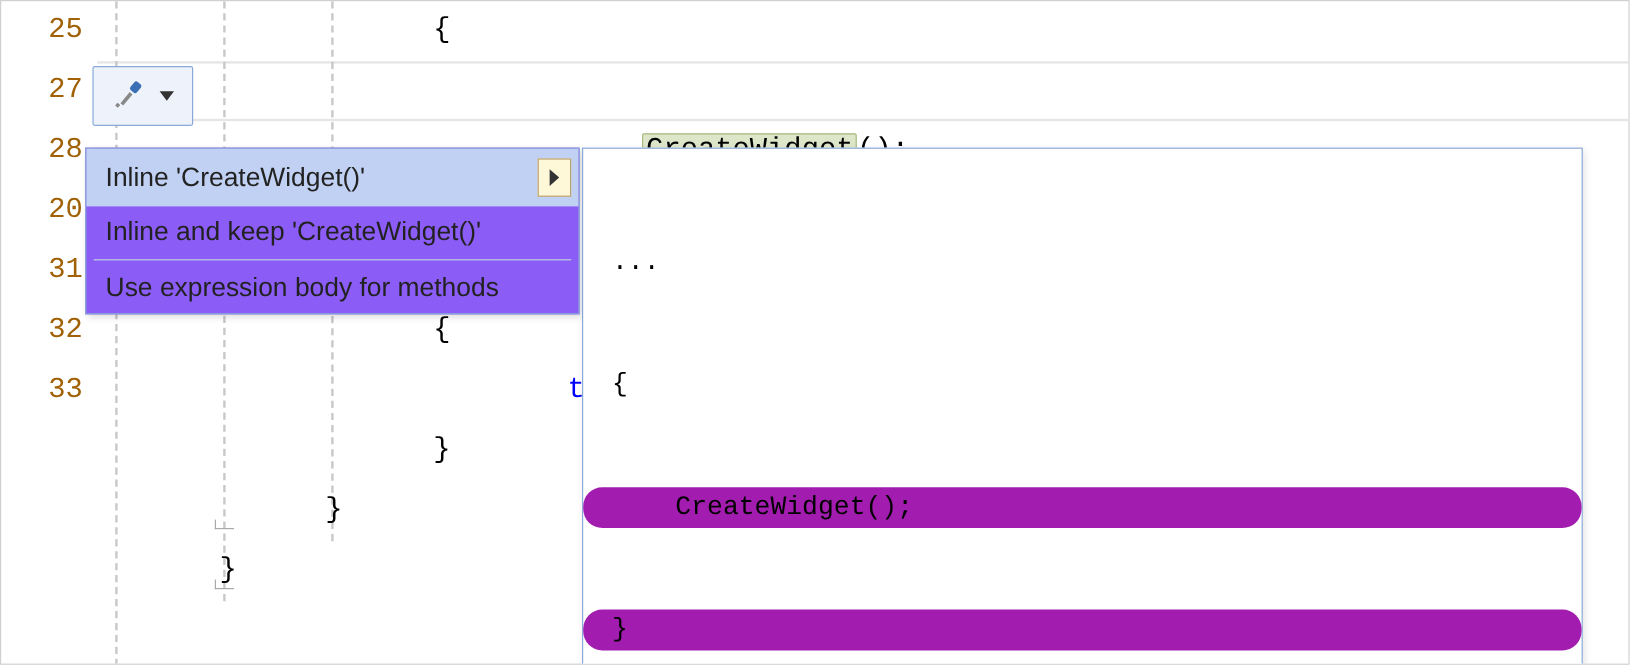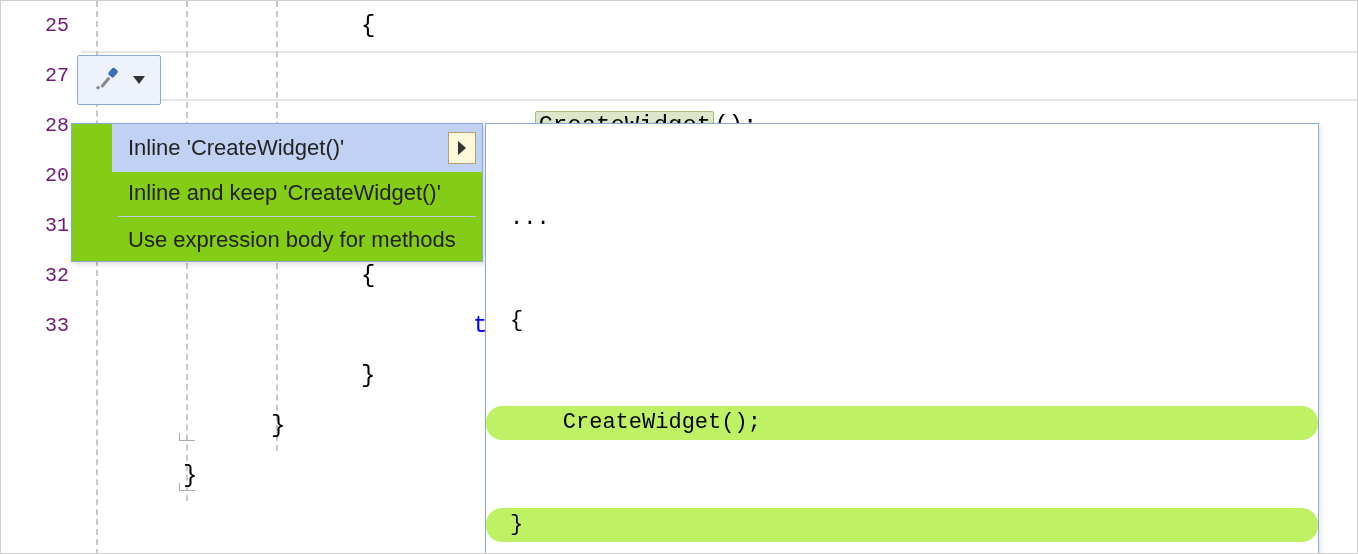--- a/index.html
+++ b/index.html
@@ -15,23 +15,23 @@
   }
   .editor {
     position: absolute;
     top: 0; left: 0; right: 0; bottom: 0;
     display: flex;
   }
   .gutter {
     width: 80px;
     text-align: right;
     padding-right: 12px;
-    color: #701a75;
-    font-family: Consolas, "Courier New", monospace;
-    font-size: 20px;
+    color: #a16207;
+    font-family: Consolas, "Courier New", monospace;
+    font-size: 24px;
     line-height: 50px;
     user-select: none;
   }
   .gutter div { height: 50px; }
   .guides {
     position: absolute;
     left: 95px;
     top: 0;
     bottom: 0;
     pointer-events: none;
@@ -84,28 +84,27 @@
   }
   .lightbulb .chev {
     width: 0; height: 0;
     border-left: 6px solid transparent;
     border-right: 6px solid transparent;
     border-top: 8px solid #333;
     margin-left: 4px;
   }
   .menu {
     position: absolute;
-    background: #84cc16;
+    background: #8b5cf6;
     border: 1px solid #89a9d8;
     font-family: "Segoe UI", Arial, sans-serif;
     font-size: 22px;
     color: #222;
     box-shadow: 2px 2px 6px rgba(0,0,0,0.15);
     min-width: 412px;
-    padding-left: 40px;
   }
   .menu-item {
     padding: 8px 16px;
     display: flex;
     align-items: center;
     justify-content: space-between;
     position: relative;
   }
   .menu-item.selected {
     background: #c1d1f3;
@@ -132,21 +131,21 @@
     font-family: Consolas, "Courier New", monospace;
     font-size: 22px;
     line-height: 34px;
     box-shadow: 2px 2px 6px rgba(0,0,0,0.1);
   }
   .preview-content {
     padding: 10px 0 10px 0;
     white-space: pre;
   }
   .preview-content .pl { padding-left: 24px; display: block; }
-  .deleted { background: #bef264; border-radius: 16px; }
+  .deleted { background: #a21caf; border-radius: 16px; }
   .outline-marker {
     position: absolute;
     width: 16px;
     border-left: 1px solid #aaa;
     border-bottom: 1px solid #aaa;
     height: 8px;
   }
   .submenu-arrow {
     width: 0; height: 0;
     border-top: 7px solid transparent;

